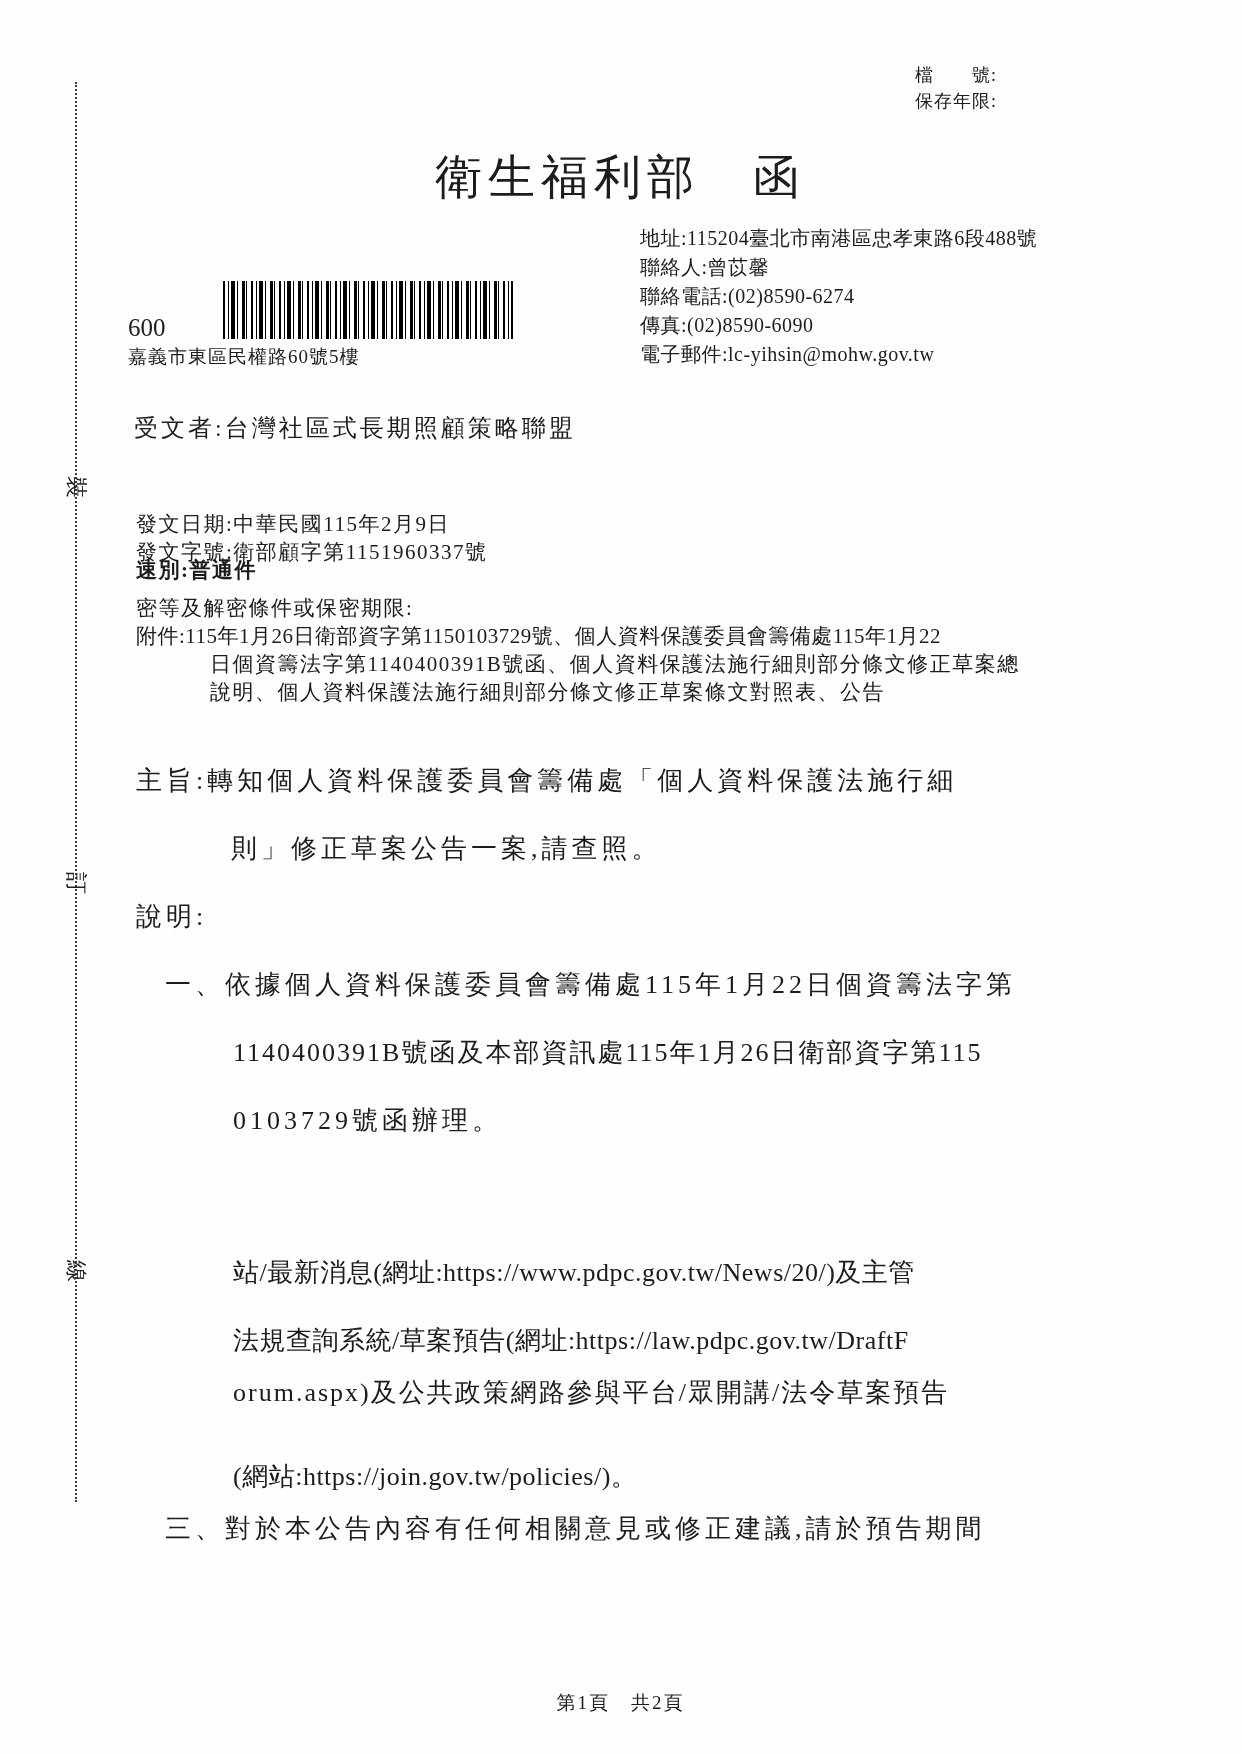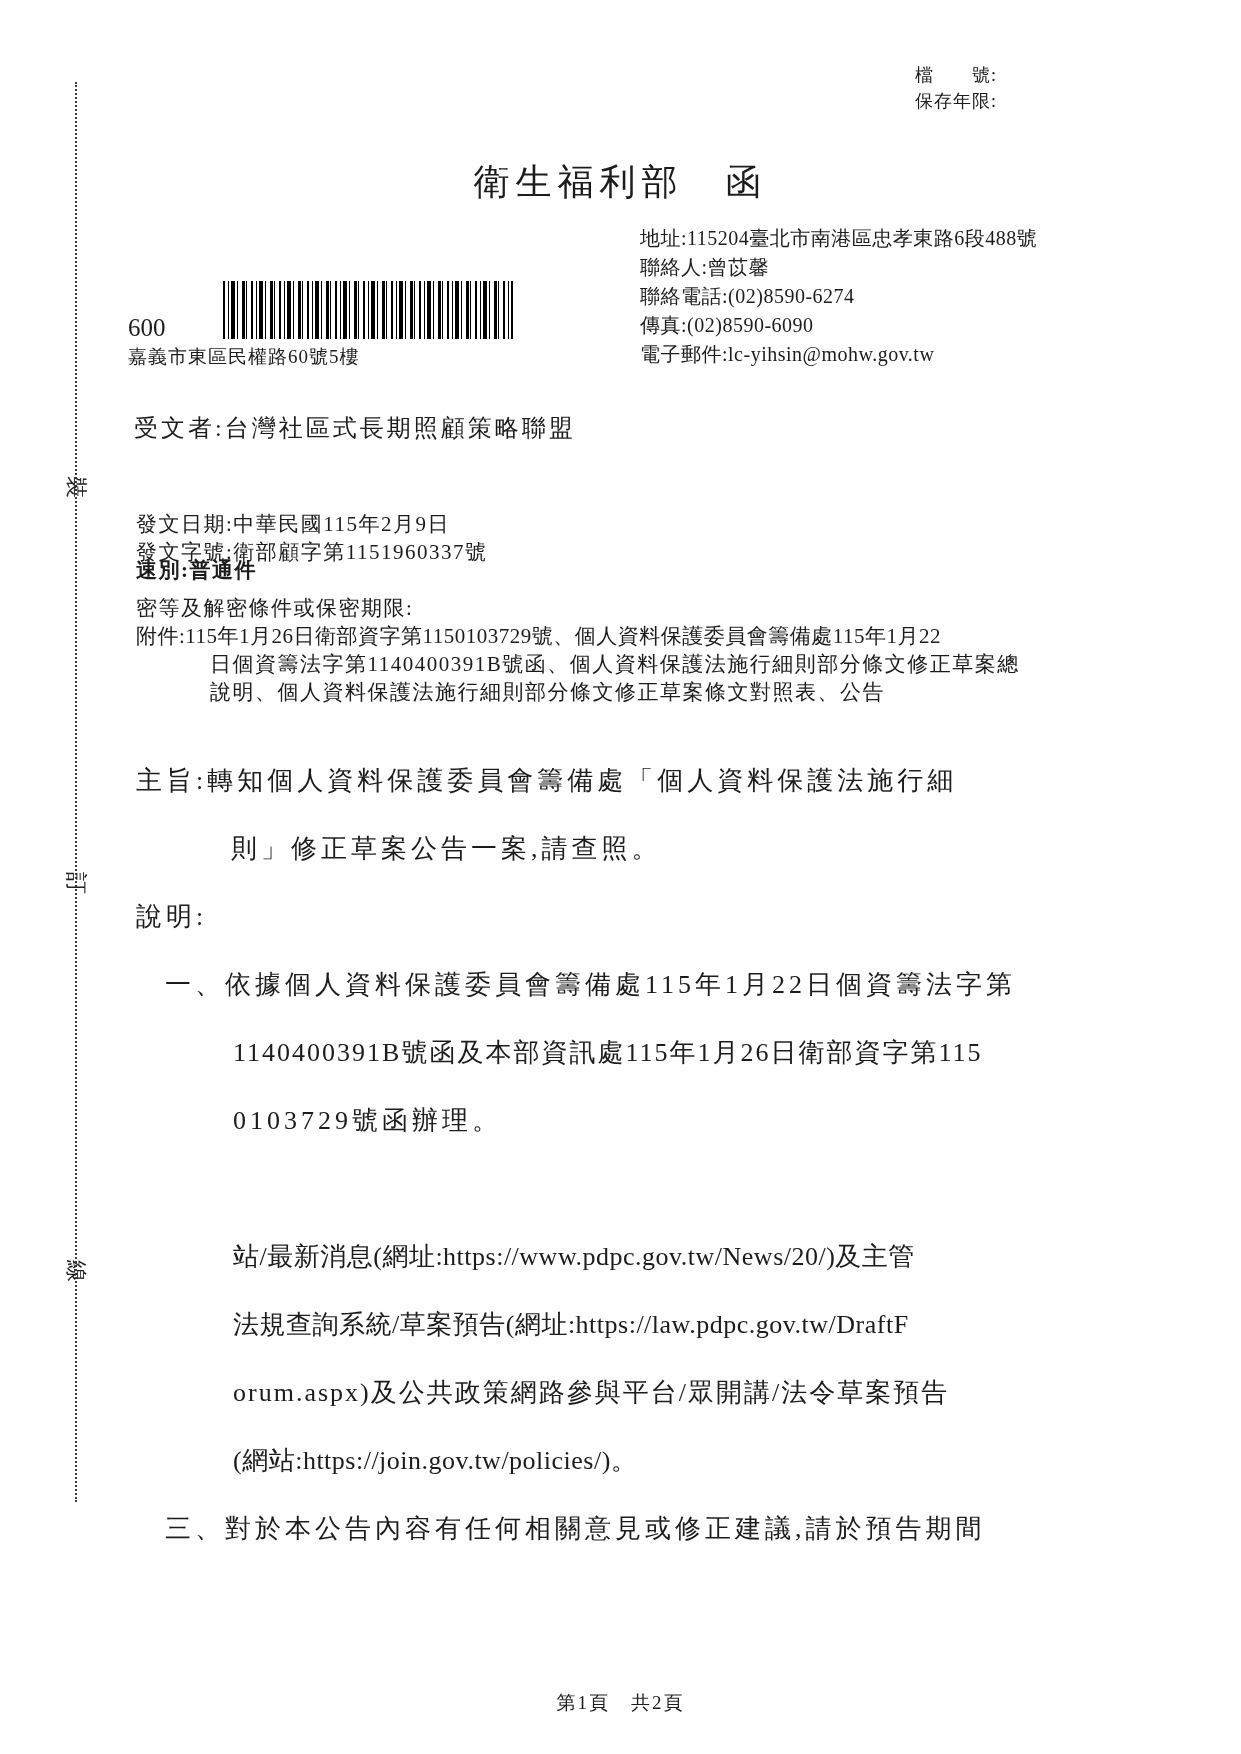--- a/index.html
+++ b/index.html
@@ -28,21 +28,21 @@
     left:56px;width:40px;
     font-size:22px;color:#222;
     transform:rotate(90deg);
     text-align:center;
     background:transparent;
   }
 
   
   #copy-type{left:128px;top:62px;font-size:52px;font-weight:bold;letter-spacing:22px;}
   #file-block{left:915px;top:62px;font-size:18px;line-height:26px;letter-spacing:1px;}
-  #doc-title{left:50%;top:146px;transform:translateX(-50%);font-size:36px;letter-spacing:6px;font-weight:500;margin-top:12px;}
+  #doc-title{left:50%;top:146px;transform:translateX(-50%);font-size:47px;letter-spacing:6px;font-weight:500;}
 
   
   #contact-block{left:640px;top:224px;font-size:20px;line-height:29px;letter-spacing:0.5px;}
 
   
   #barcode{
     left:223px;top:281px;width:290px;height:58px;
     background-image:repeating-linear-gradient(90deg,
       #000 0 2px,#fff 2px 5px,
       #000 5px 6px,#fff 6px 8px,
@@ -61,21 +61,21 @@
   #meta-date{left:136px;top:510px;}
   #meta-docno{left:136px;top:538px;}
   #meta-speed{left:136px;top:556px;font-weight:bold;}
   #meta-security{left:136px;top:594px;}
   #meta-attach1{left:136px;top:622px;letter-spacing:0.5px;}
   #meta-attach2{left:210px;top:650px;}
   #meta-attach3{left:210px;top:678px;}
 
   
   .body-line{font-size:26px;letter-spacing:4px;}
-  .body-line.latin{letter-spacing:0.5px;}
+  .body-line.latin{letter-spacing:0.5px;margin-top:16px;}
   .bl-0{left:136px;top:763px;}
   .bl-1{left:231px;top:831px;}
   .bl-2{left:136px;top:899px;}
   .bl-3{left:165px;top:967px;}
   .bl-4{left:233px;top:1035px;letter-spacing:2px;}
   .bl-5{left:233px;top:1103px;}
   .bl-6{left:165px;top:1171px;}
   .bl-7{left:233px;top:1239px;}
   .bl-8{left:233px;top:1307px;}
   .bl-9{left:233px;top:1375px;letter-spacing:2px;}

